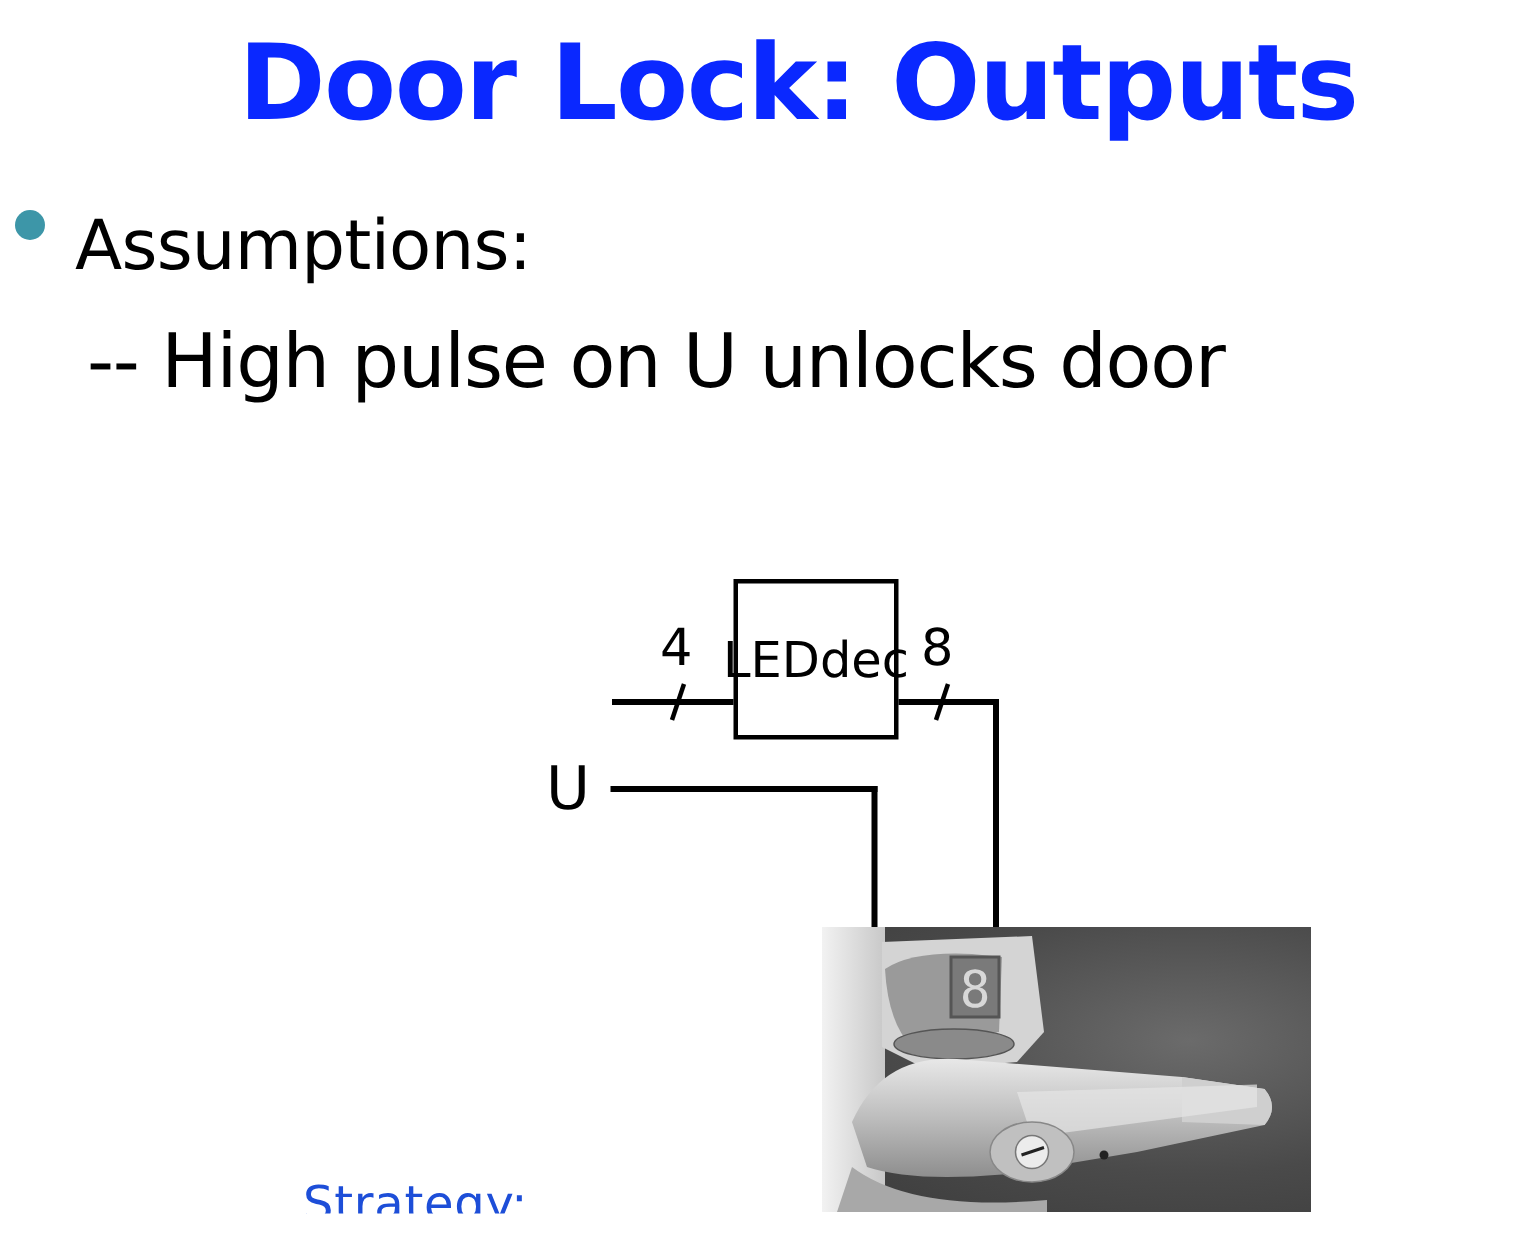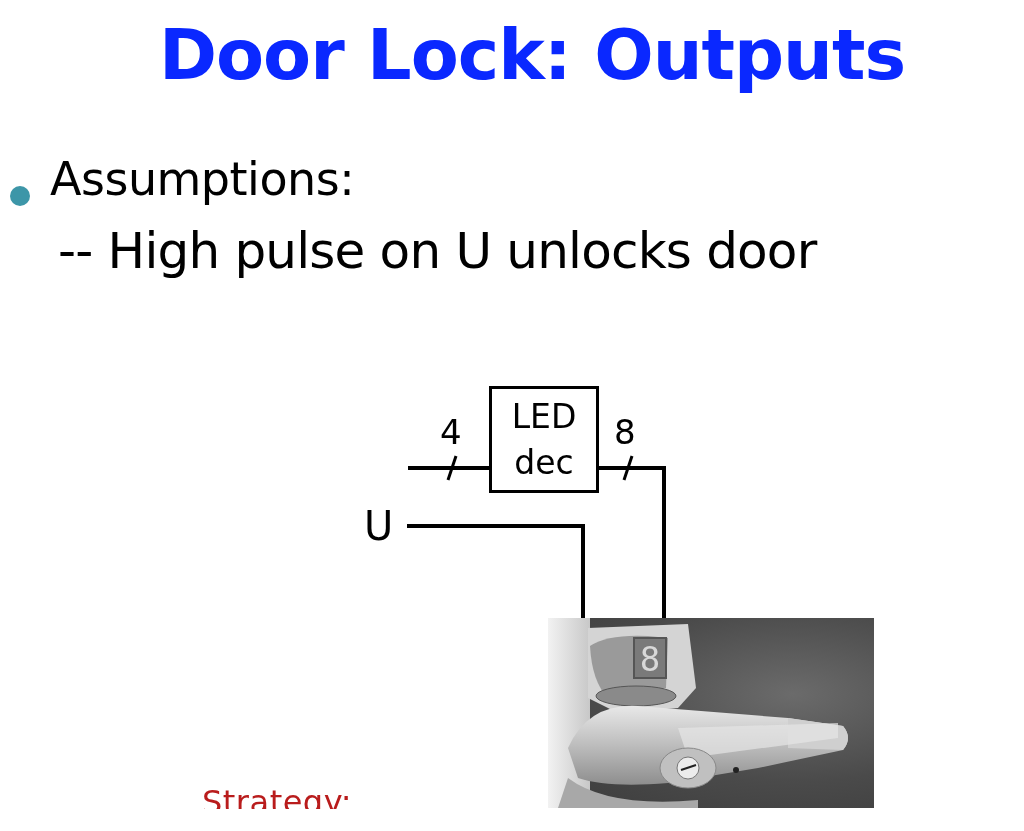--- a/index.html
+++ b/index.html
@@ -5,46 +5,46 @@
     html, body { margin: 0; padding: 0; }
     body {
       width: 1024px; height: 831px; background: #ffffff; position: relative; overflow: hidden;
       font-family: "DejaVu Sans", sans-serif;
     }
     .title {
       position: absolute; left: 0; top: 10px; width: 1064px; text-align: center;
       font-family: "DejaVu Sans", sans-serif; font-weight: bold; font-size: 70px;
       color: #0a28ff; letter-spacing: -1px; line-height: 90px;
     }
-    .bullet-row { position: absolute; left: 10px; top: 136px; height: 70px; display: flex; align-items: flex-end; }
+    .bullet-row { position: absolute; left: 10px; top: 136px; height: 70px; display: flex; align-items: flex-start; }
     .bullet-dot { width: 20px; height: 20px; border-radius: 50%; background: #3d96a8; margin-right: 20px; margin-top: 4px; }
     .bullet-text { font-family: "DejaVu Sans", sans-serif; font-size: 46px; color: #000; letter-spacing: -0.5px; }
     .sub-text {
-      position: absolute; left: 58px; top: 216px; font-size: 50px; color: #000;
+      position: absolute; left: 58px; top: 206px; font-size: 50px; color: #000;
       font-family: "DejaVu Sans", sans-serif; letter-spacing: -0.8px; line-height: 70px;
     }
     .diagram { position: absolute; left: 0; top: 0; width: 1024px; height: 831px; }
     .d-label { position: absolute; font-family: "DejaVu Sans", sans-serif; color: #000; }
     .dlab { left: 190px; top: 443px; font-size: 36px; letter-spacing: -1px; }
     .dlab sub { font-size: 24px; vertical-align: -10px; }
     .ulab { left: 364px; top: 503px; font-size: 40px; }
     .n4 { left: 440px; top: 412px; font-size: 34px; }
     .n8 { left: 614px; top: 412px; font-size: 34px; }
     .ledbox {
       position: absolute; left: 489px; top: 386px; width: 104px; height: 101px;
       border: 3px solid #000; box-sizing: content-box; background: #fff;
-      display: flex; flex-direction: column; align-items: center; justify-content: center;
+      display: flex; flex-direction: row; align-items: center; justify-content: center;
     }
     .ledbox span { font-size: 33px; line-height: 46px; color: #000; }
     .photo {
       position: absolute; left: 548px; top: 618px; width: 326px; height: 190px; overflow: hidden;
       background: radial-gradient(ellipse at 75% 40%, #6b6b6b 0%, #4a4a4a 55%, #3b3b3b 100%);
     }
     .strategy {
-      position: absolute; left: 202px; top: 779px; font-size: 32px; color: #b91c1c; height: 30px; overflow: hidden;
+      position: absolute; left: 202px; top: 779px; font-size: 32px; color: #1d4ed8; height: 30px; overflow: hidden;
       line-height: 46px; letter-spacing: 0.5px;
     }
   </style>
 </head>
 <body>
 
 <div class="title">Door Lock: Outputs</div>
 
 <div class="bullet-row">
   <div class="bullet-dot"></div>

